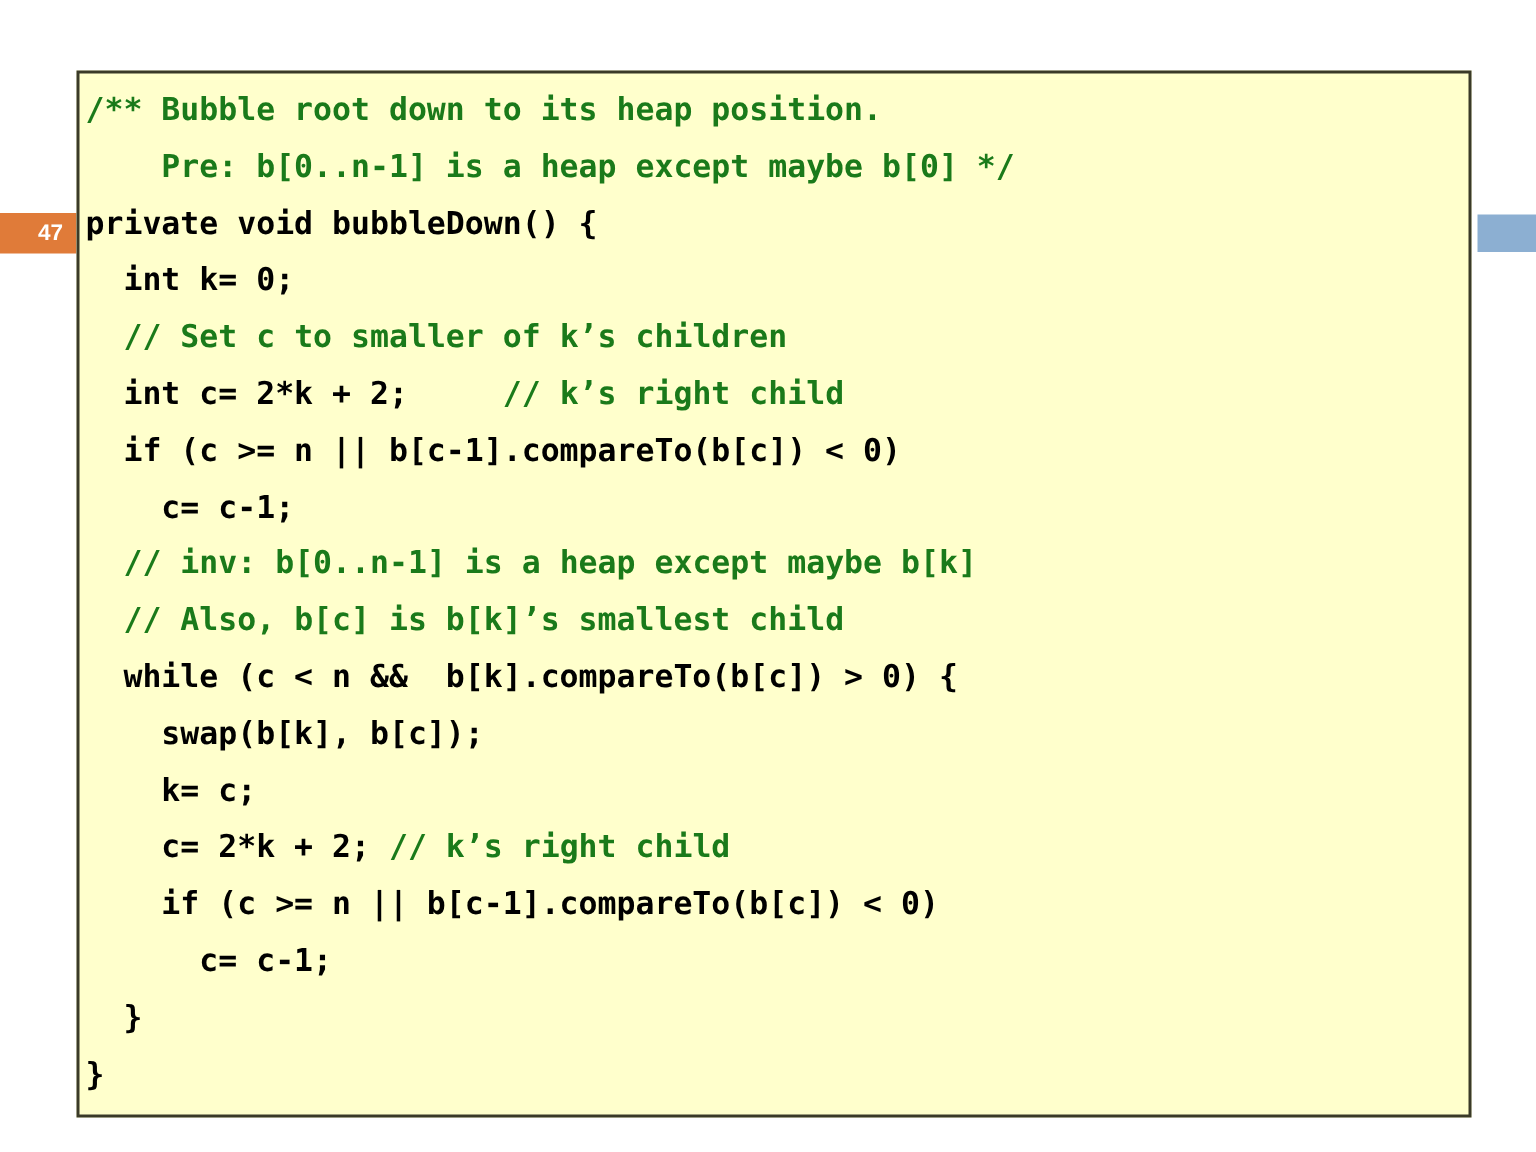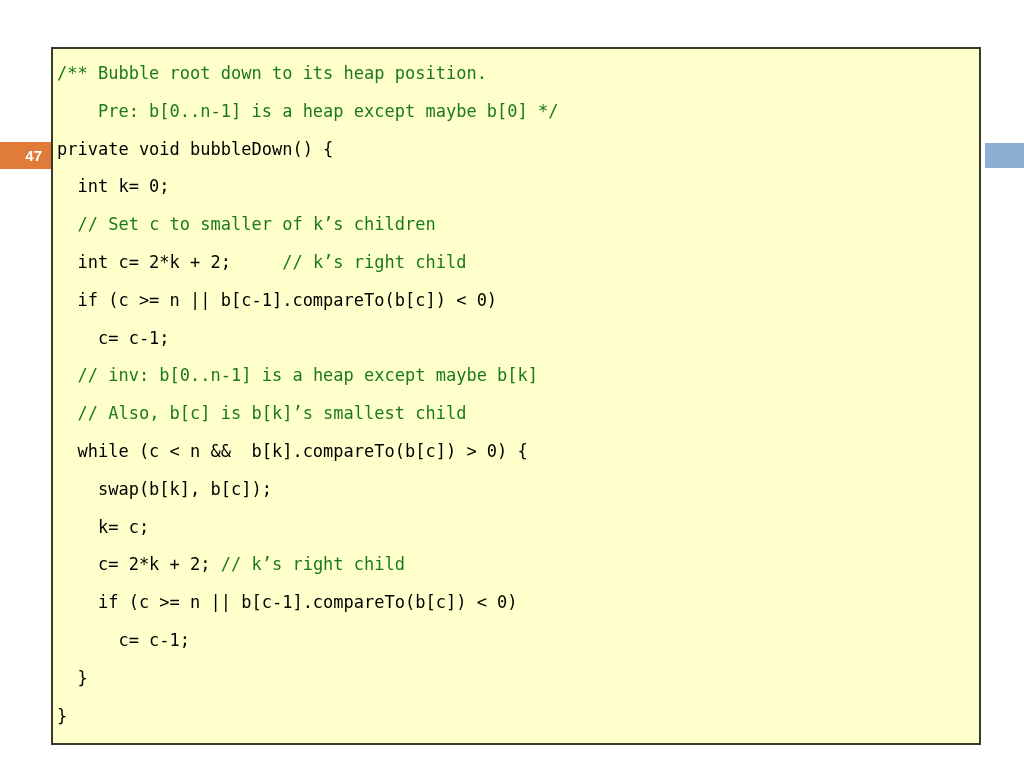--- a/index.html
+++ b/index.html
@@ -53,25 +53,26 @@
     width: 930px;
     height: 698px;
     background: #ffffcc;
     border: 2px solid #3a3a28;
     box-sizing: border-box;
     padding: 6px 0 0 4px;
     overflow: hidden;
   }
   #code-lines {
     font-family: "DejaVu Sans Mono", monospace;
-    font-size: 17px;
+    font-size: 21px;
     line-height: 37.8px;
     color: #000000;
     white-space: pre;
     letter-spacing: 0px;
+    font-weight: bold;
   }
   .code-line {
     white-space: pre;
     height: 37.8px;
   }
   .tok-code  { color: #000000; }
   .tok-cmt   { color: #1a7a1a; }
 </style>
 </head>
 <body>

